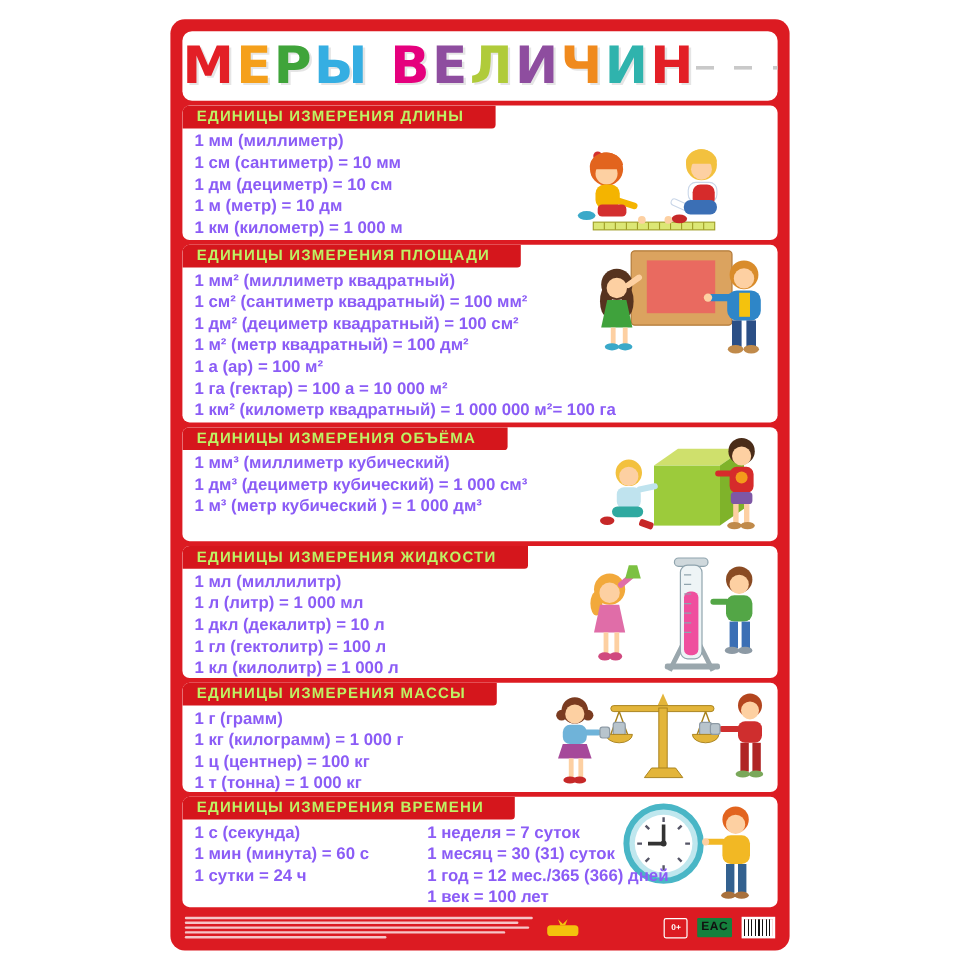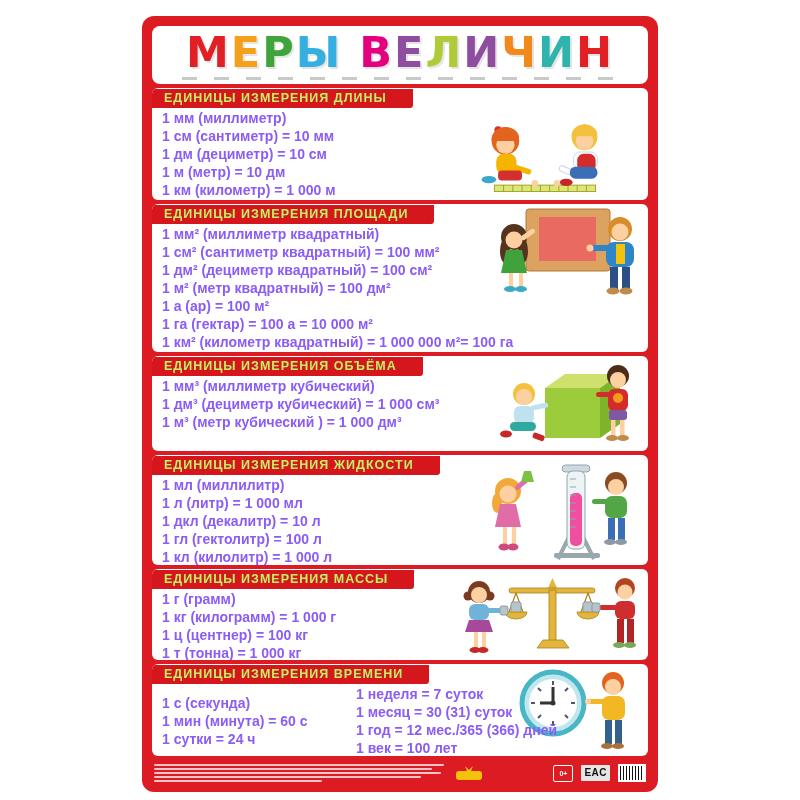--- a/index.html
+++ b/index.html
@@ -8,21 +8,21 @@
     font-family:"Liberation Sans","DejaVu Sans",sans-serif;overflow:hidden;
   }
   .poster{
     position:absolute;left:142px;top:16px;width:516px;
     background:#dc1b22;border-radius:12px;
     padding:10px 10px 6px;box-sizing:border-box;
     display:flex;flex-direction:column;gap:4px;
   }
   .title-box{
     background:#ffffff;border-radius:8px;height:58px;flex:0 0 58px;
-    display:flex;flex-direction:column;align-items:center;justify-content:center;
+    display:flex;flex-direction:row;align-items:center;justify-content:flex-end;
   }
   .title-letters{
     font-weight:bold;font-size:43px;line-height:44px;letter-spacing:2px;
     font-family:"DejaVu Sans","Liberation Sans",sans-serif;
     text-shadow:2px 2px 0 rgba(0,0,0,0.10);white-space:pre;
   }
   .title-dashes{
     height:3px;width:88%;margin-top:3px;
     background:repeating-linear-gradient(90deg,#c9c9c9 0 15px,transparent 15px 32px);
   }
@@ -39,41 +39,41 @@
   .line{
     font-size:14px;line-height:18px;font-weight:bold;color:#8b5cf6;white-space:nowrap;
   }
   .ill{position:absolute;z-index:1;}
   .s-length{height:112px;flex:0 0 112px;}
   .s-area{height:148px;flex:0 0 148px;}
   .s-volume{height:95px;flex:0 0 95px;}
   .s-liquid{height:110px;flex:0 0 110px;}
   .s-mass{height:91px;flex:0 0 91px;}
   .s-time{height:92px;flex:0 0 92px;}
-  .time-cols{display:flex;align-items:center;}
+  .time-cols{display:flex;align-items:flex-start;}
   .time-col-left{width:186px;flex:0 0 186px;}
   .time-divider{width:2px;background:#2b2b2b;margin:2px 6px 2px 0;flex:0 0 2px;}
   .time-col-right{flex:1;}
   .footer{
     height:26px;flex:0 0 26px;display:flex;align-items:center;gap:8px;padding:0 2px;
   }
   .imprint{flex:0 0 290px;display:flex;flex-direction:column;gap:2px;}
   .imprint .bar{height:2px;background:rgba(255,255,255,0.75);border-radius:1px;}
   .imprint .bar:nth-child(1){width:100%;}
   .imprint .bar:nth-child(2){width:96%;}
   .imprint .bar:nth-child(3){width:99%;}
   .imprint .bar:nth-child(4){width:92%;}
   .imprint .bar:nth-child(5){width:58%;}
   .footer-spacer{flex:1;}
   .age-box{
     border:1px solid #ffffff;color:#ffffff;font-size:7px;font-weight:bold;
     width:18px;height:15px;display:flex;align-items:center;justify-content:center;border-radius:2px;
   }
   .eac-box{
-    background:#e5e5e5;color:#111111;font-weight:bold;font-size:10px;
+    background:#15803d;color:#111111;font-weight:bold;font-size:10px;
     padding:1px 3px;line-height:14px;border-radius:1px;letter-spacing:0.5px;
   }
   .barcode{
     width:28px;height:18px;border:2px solid #ffffff;box-sizing:border-box;
     background:repeating-linear-gradient(90deg,#111 0 1px,#fff 1px 3px);
   }
 </style>
 </head>
 <body>
 

